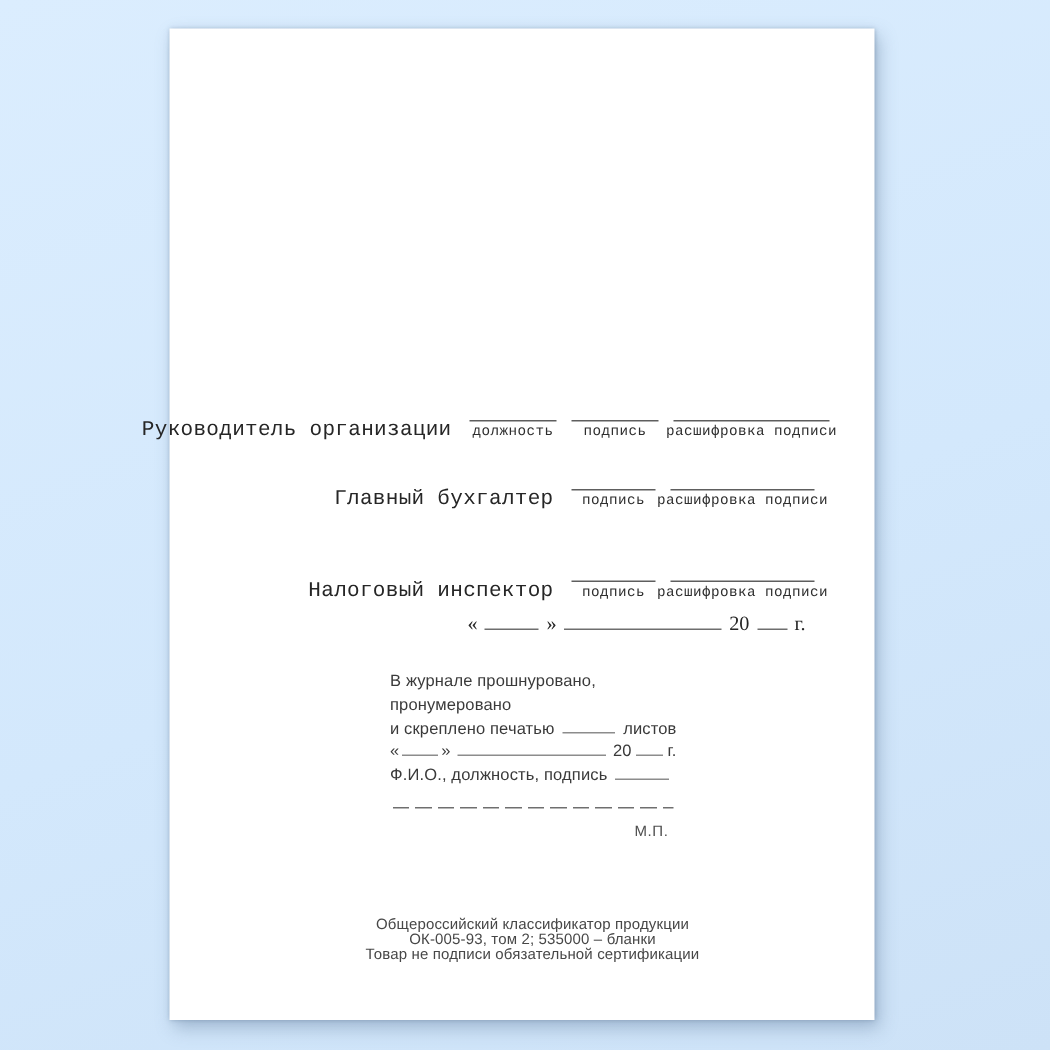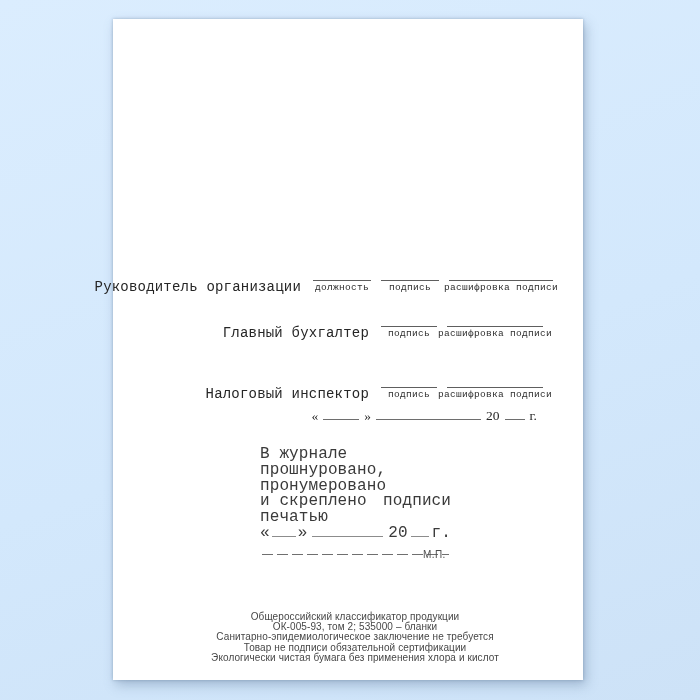--- a/index.html
+++ b/index.html
@@ -41,22 +41,22 @@
     position:absolute; top:389px; right:46px;
     display:flex; align-items:baseline; gap:5px;
     font-family:"Liberation Serif", "DejaVu Serif", serif;
     font-size:13.5px; color:#262626;
   }
   .date-row .blank { border-color:#6e6e6e; }
   .dw36{width:36px} .dw105{width:105px} .dw20{width:20px}
   
   .cert {
     position:absolute; left:147px; top:428px; width:191px;
-    font-family:Liberation Mono, monospace;
-    font-size:16px; line-height:15.8px; color:#3a3a3a; letter-spacing:.1px;
+    font-family:Liberation Sans, sans-serif;
+    font-size:11px; line-height:15.8px; color:#3a3a3a; letter-spacing:.1px;
   }
   .cert .line { display:flex; align-items:baseline; }
   .cert .fill { flex:1 1 auto; height:1px; border-bottom:1px solid #8c8c8c; margin:0 5px; }
   .cert .blank { border-color:#8c8c8c; }
   .cert .b24{width:24px; margin:0 2px;} .cert .b18{width:18px; margin:0 3px;}
   .dash-row { height:15.8px; position:relative; }
   .dash-row::after {
     content:""; position:absolute; left:2px; right:2px; bottom:3px; height:1px;
     background:repeating-linear-gradient(90deg,#6f6f6f 0 11px, transparent 11px 15px);
   }
@@ -117,38 +117,40 @@
       <span>20</span>
       <span class="blank dw20"></span>
       <span>г.</span>
     </div>
 
     <div class="cert">
       <div class="line">В журнале прошнуровано, пронумеровано</div>
       <div class="line">
         <span>и скреплено печатью</span>
         <span class="fill"></span>
-        <span>подписи</span>
+        <span>листов</span>
       </div>
       <div class="line">
         <span>«</span>
         <span class="blank b24"></span>
         <span>»</span>
         <span class="fill"></span>
         <span>20</span>
         <span class="blank b18"></span>
         <span>г.</span>
       </div>
+      <div class="line">
+        <span>Ф.И.О., должность, подпись</span>
+        <span class="fill"></span>
+      </div>
       <div class="dash-row"></div>
     </div>
 
     <div class="stamp">М.П.</div>
 
     <div class="footer">
       <div>Общероссийский классификатор продукции</div>
       <div>ОК-005-93, том 2; 535000 – бланки</div>
-      <div>Санитарно-эпидемиологическое заключение не требуется</div>
       <div>Товар не подписи обязательной сертификации</div>
-      <div>Экологически чистая бумага без применения хлора и кислот</div>
     </div>
 
   </div>
 </div>
 
 </body></html>

